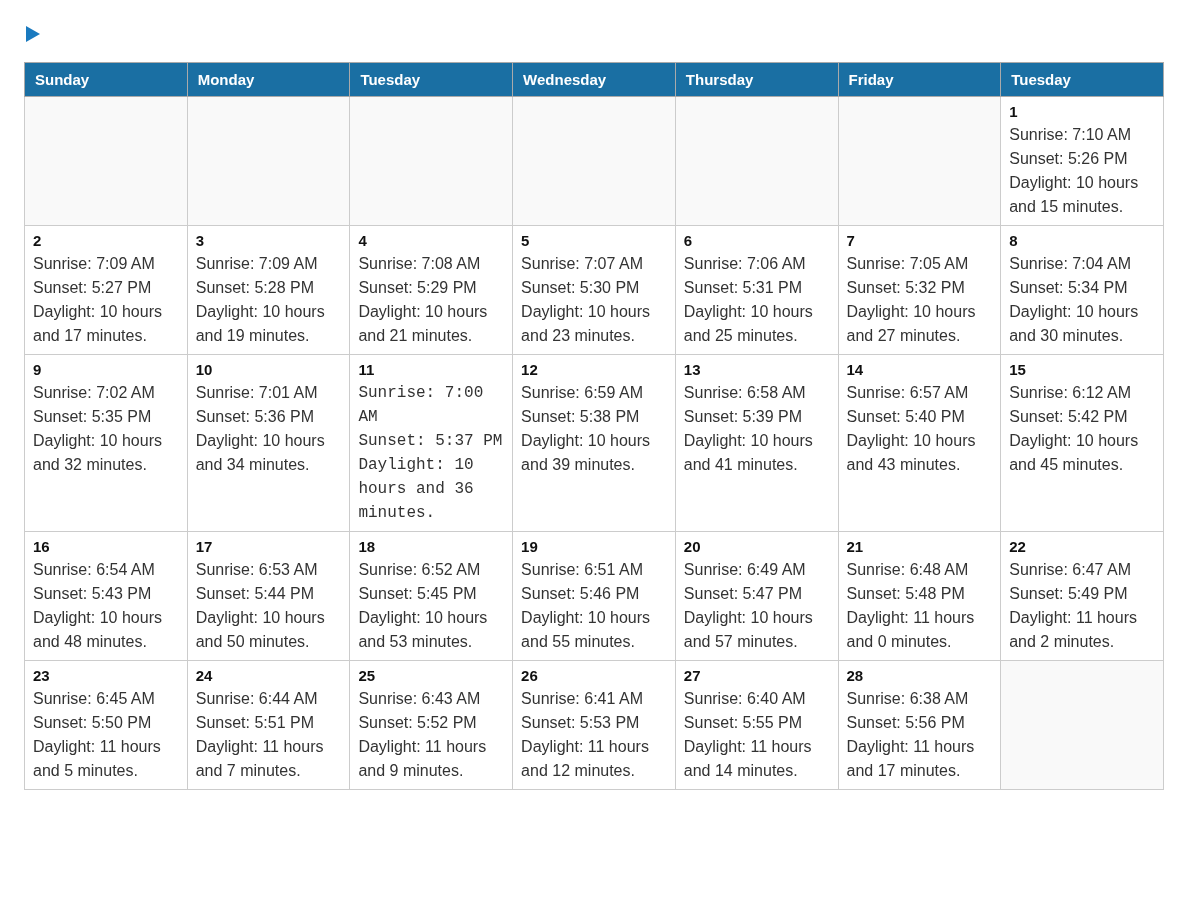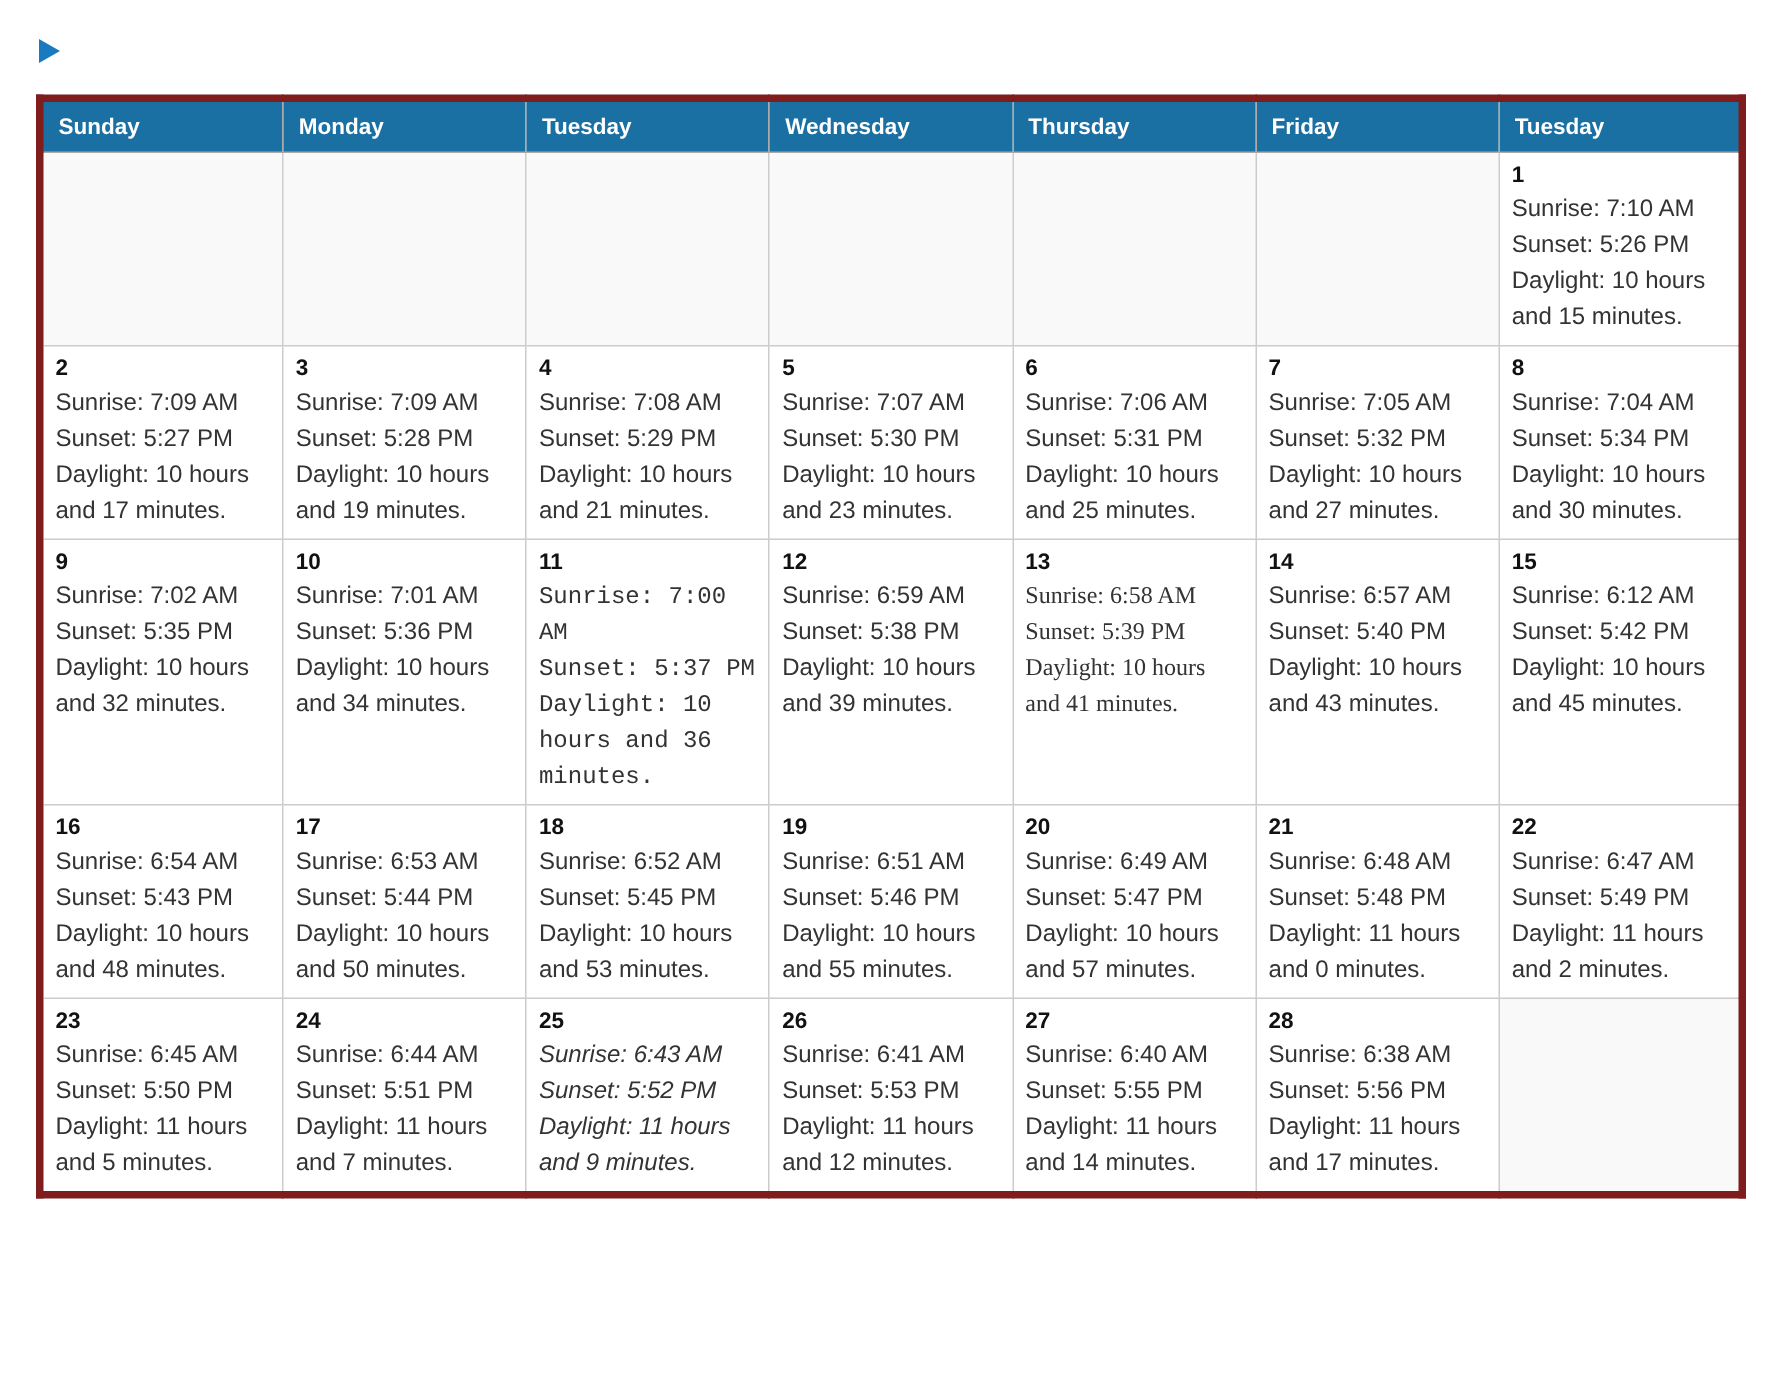--- a/index.html
+++ b/index.html
@@ -43,21 +43,21 @@
       line-height: 1.1;
     }
     .location {
       font-size: 20px;
       color: #333;
       margin-top: 4px;
     }
     .calendar {
       width: 100%;
       border-collapse: collapse;
-      border: 5px solid #7f1d1d;
+      border: 1px solid #7f1d1d;
     }
     .calendar th {
       background-color: #1a6fa3;
       color: #fff;
       font-size: 15px;
       font-weight: bold;
       padding: 8px 10px;
       text-align: left;
       border: 1px solid #aaa;
     }
@@ -204,21 +204,21 @@
 Daylight: 10 hours and 36 minutes.</div>
         </td>
         <td>
           <span class="day-num">12</span>
           <div class="day-info" style="white-space: pre-line;">Sunrise: 6:59 AM
 Sunset: 5:38 PM
 Daylight: 10 hours and 39 minutes.</div>
         </td>
         <td>
           <span class="day-num">13</span>
-          <div class="day-info" style="white-space: pre-line; font-family: Liberation Serif, serif;">Sunrise: 6:58 AM
+          <div class="day-info" style="white-space: pre-line;">Sunrise: 6:58 AM
 Sunset: 5:39 PM
 Daylight: 10 hours and 41 minutes.</div>
         </td>
         <td>
           <span class="day-num">14</span>
           <div class="day-info" style="white-space: pre-line;">Sunrise: 6:57 AM
 Sunset: 5:40 PM
 Daylight: 10 hours and 43 minutes.</div>
         </td>
         <td>
@@ -280,21 +280,21 @@
 Daylight: 11 hours and 5 minutes.</div>
         </td>
         <td>
           <span class="day-num">24</span>
           <div class="day-info" style="white-space: pre-line;">Sunrise: 6:44 AM
 Sunset: 5:51 PM
 Daylight: 11 hours and 7 minutes.</div>
         </td>
         <td>
           <span class="day-num">25</span>
-          <div class="day-info" style="white-space: pre-line; font-style: italic;">Sunrise: 6:43 AM
+          <div class="day-info" style="white-space: pre-line;">Sunrise: 6:43 AM
 Sunset: 5:52 PM
 Daylight: 11 hours and 9 minutes.</div>
         </td>
         <td>
           <span class="day-num">26</span>
           <div class="day-info" style="white-space: pre-line;">Sunrise: 6:41 AM
 Sunset: 5:53 PM
 Daylight: 11 hours and 12 minutes.</div>
         </td>
         <td>

